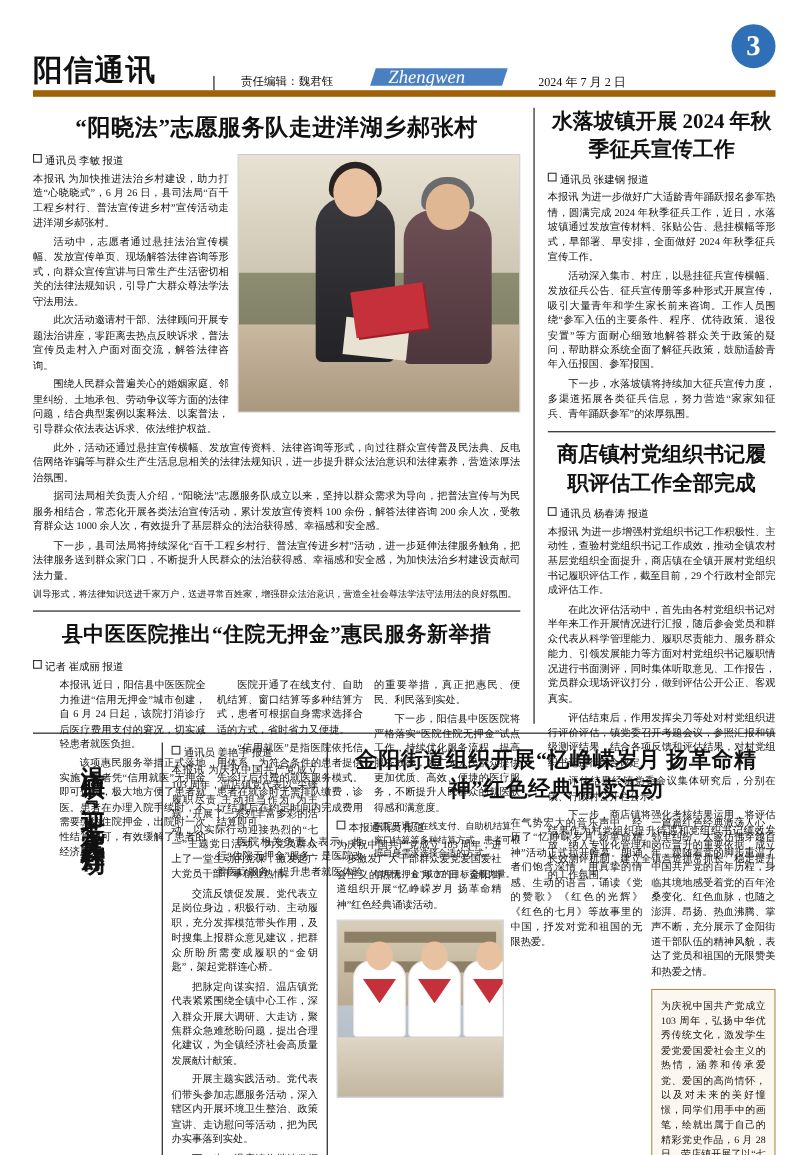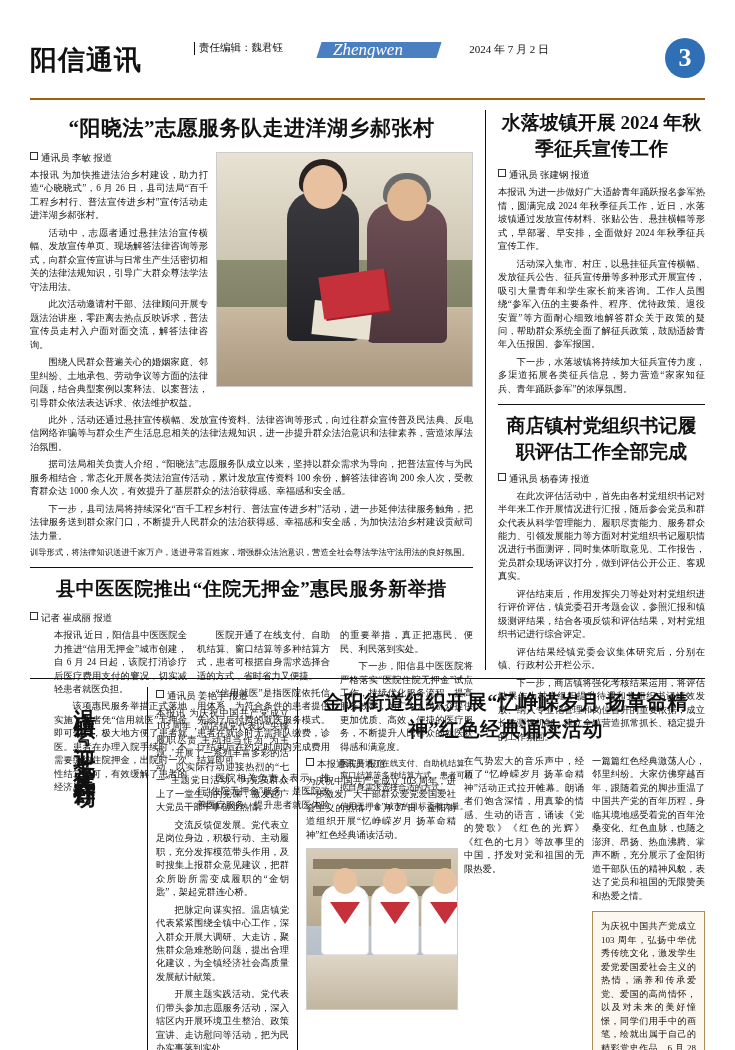--- a/index.html
+++ b/index.html
@@ -13,38 +13,38 @@
   }
   .page{
     position:absolute;inset:0;
     padding:26px 30px 10px 30px;
     box-sizing:border-box;
   }
   
   .masthead{
     position:relative;
     height:56px;
-    border-bottom:2px solid #a16207;
-    display:flex;align-items:flex-start;margin-top:16px;
+    border-bottom:6px solid #a16207;
+    display:flex;align-items:flex-end;
   }
   .logo{
     font-family:"Liberation Serif", serif;
     font-weight:bold;
     font-size:27px;
     letter-spacing:1px;
     color:#111;
     width:160px;
   }
   .editor{
     font-size:10.5px;
     color:#111;
     margin-left:4px;
     width:120px;
     border-left:1px solid #111;
-    padding-left:4px;
+    padding-left:24px;
     line-height:1.2;
   }
   .center-title{
     flex:1;
     text-align:center;
     font-size:22px;
     font-weight:bold;
     letter-spacing:2px;
   }
   .pinyin-bar{
@@ -237,20 +237,21 @@
       <p class="t lead">本报讯 为进一步做好广大适龄青年踊跃报名参军热情，圆满完成 2024 年秋季征兵工作，近日，水落坡镇通过发放宣传材料、张贴公告、悬挂横幅等形式，早部署、早安排，全面做好 2024 年秋季征兵宣传工作。</p>
       <p class="t">活动深入集市、村庄，以悬挂征兵宣传横幅、发放征兵公告、征兵宣传册等多种形式开展宣传，吸引大量青年和学生家长前来咨询。工作人员围绕“参军入伍的主要条件、程序、优待政策、退役安置”等方面耐心细致地解答群众关于政策的疑问，帮助群众系统全面了解征兵政策，鼓励适龄青年入伍报国、参军报国。</p>
       <p class="t">下一步，水落坡镇将持续加大征兵宣传力度，多渠道拓展各类征兵信息，努力营造“家家知征兵、青年踊跃参军”的浓厚氛围。</p>
 
       <div class="rule"></div>
 
       <h2 class="head2">商店镇村党组织书记履职评估工作全部完成</h2>
       <div class="byline">
         <span class="sq"></span><span>通讯员 杨春涛 报道</span>
       </div>
+      <p class="t lead">本报讯 为进一步增强村党组织书记工作积极性、主动性，查验村党组织书记工作成效，推动全镇农村基层党组织全面提升，商店镇在全镇开展村党组织书记履职评估工作，截至目前，29 个行政村全部完成评估工作。</p>
       <p class="t">在此次评估活动中，首先由各村党组织书记对半年来工作开展情况进行汇报，随后参会党员和群众代表从科学管理能力、履职尽责能力、服务群众能力、引领发展能力等方面对村党组织书记履职情况进行书面测评，同时集体听取意见、工作报告，党员群众现场评议打分，做到评估公开公正、客观真实。</p>
       <p class="t">评估结束后，作用发挥尖刀等处对村党组织进行评价评估，镇党委召开考题会议，参照汇报和镇级测评结果，结合各项反馈和评估结果，对村党组织书记进行综合评定。</p>
       <p class="t">评估结果经镇党委会议集体研究后，分别在镇、行政村公开栏公示。</p>
       <p class="t">下一步，商店镇将强化考核结果运用，将评估结果作为村党组织提升待遇和党组织书记绩效发放、纳入专业化管理和岗位晋升的重要依据，成立长效测评机制，建立全镇营造抓常抓长、稳定提升的工作氛围。</p>
     </div>
   </div>
 
   <div class="rule"></div>
 
   <div class="bottom">

